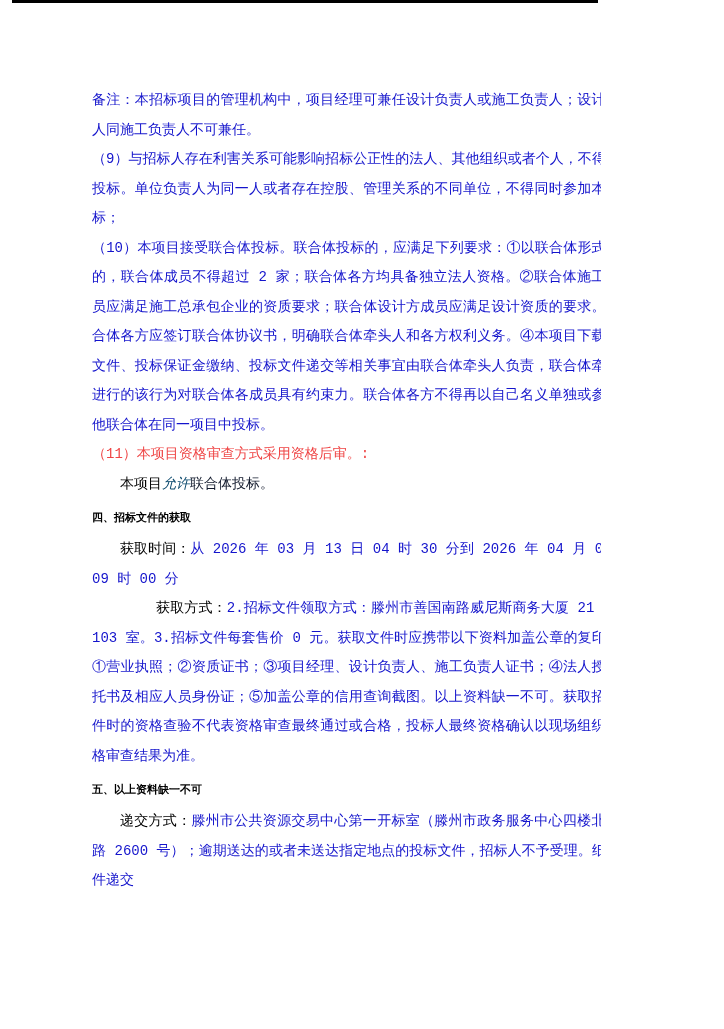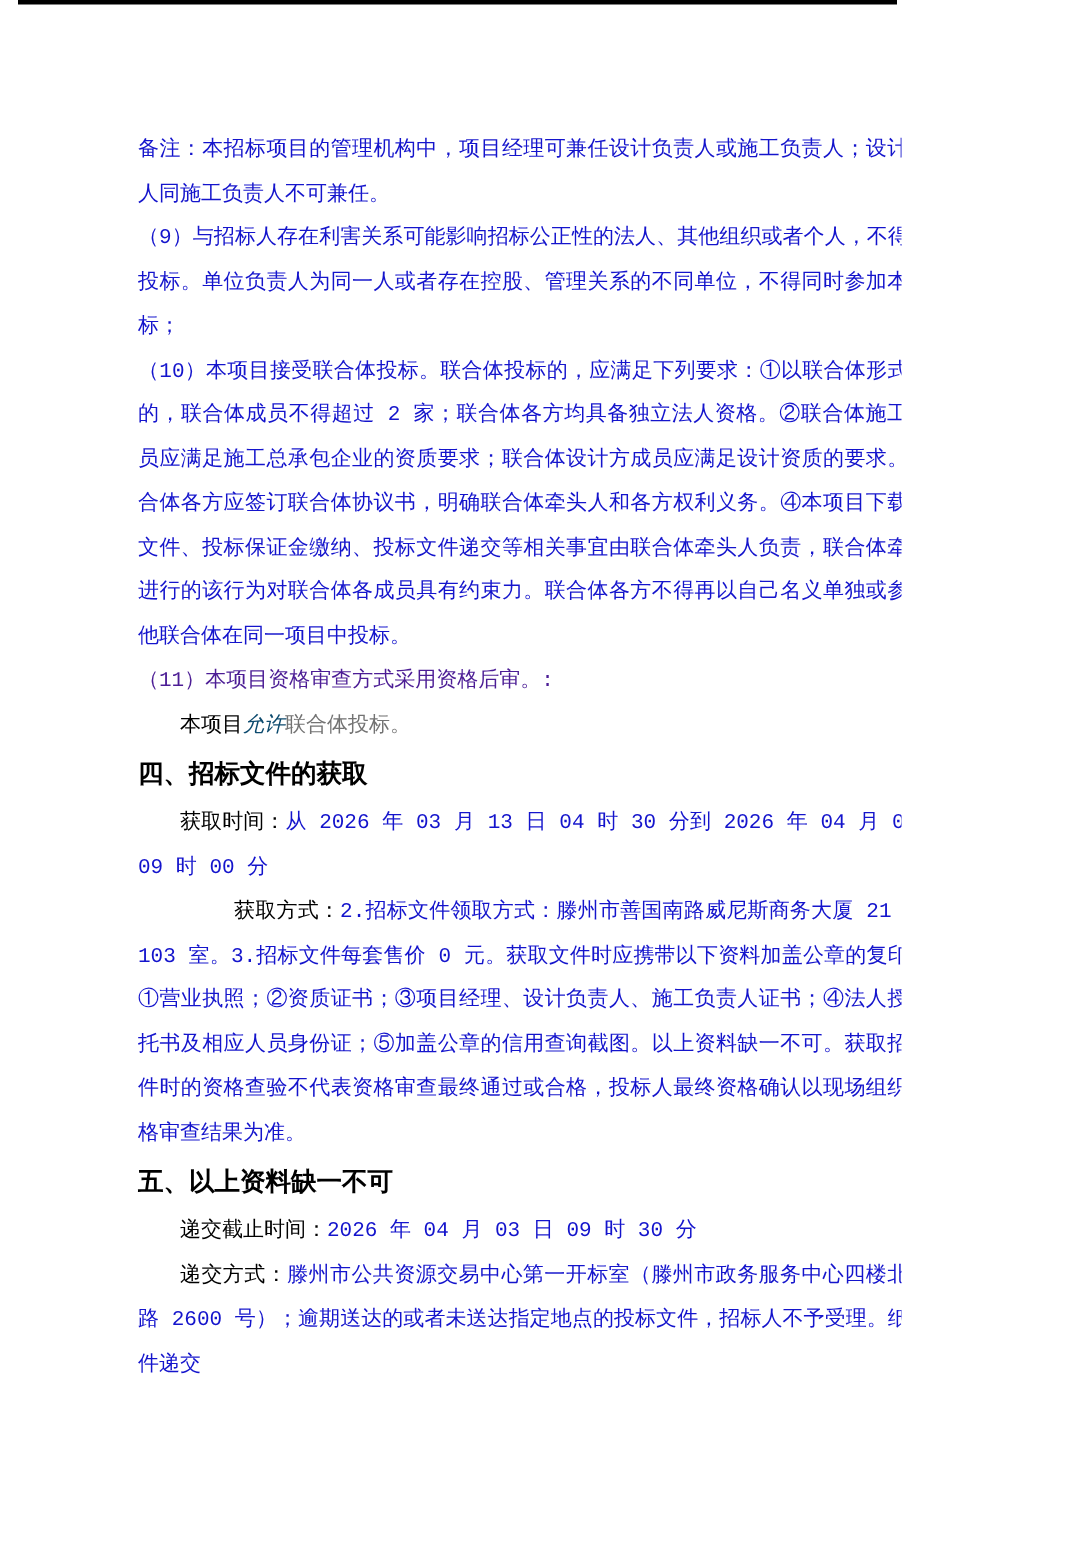--- a/index.html
+++ b/index.html
@@ -27,40 +27,39 @@
   }
   .para {
     font-size: 14px;
     line-height: 29.5px;
     text-align: justify;
     margin: 0;
     word-break: break-all;
   }
   .para.indent { text-indent: 28px; }
   .para.heading {
-    font-size: 17px;
+    font-size: 11px;
     font-weight: bold;
     line-height: 30px;
     margin: 4px 0 2px 0;
     text-align: left;
     text-indent: 0;
     color: #000000;
   }
 </style>
 </head>
 <body>
 
 <div class="page" style="background: rgb(255, 255, 255);">
   <div class="top-scan-line" style="background: rgb(0, 0, 0);"></div>
   <div class="doc">
       <div class="para"><span style="color: rgb(20, 20, 204);">备注：本招标项目的管理机构中，项目经理可兼任设计负责人或施工负责人；设计负责人同施工负责人不可兼任。</span></div>
       <div class="para"><span style="color: rgb(20, 20, 204);">（9）与招标人存在利害关系可能影响招标公正性的法人、其他组织或者个人，不得参加投标。单位负责人为同一人或者存在控股、管理关系的不同单位，不得同时参加本次投标；</span></div>
       <div class="para"><span style="color: rgb(20, 20, 204);">（10）本项目接受联合体投标。联合体投标的，应满足下列要求：①以联合体形式投标的，联合体成员不得超过 2 家；联合体各方均具备独立法人资格。②联合体施工方成员应满足施工总承包企业的资质要求；联合体设计方成员应满足设计资质的要求。③联合体各方应签订联合体协议书，明确联合体牵头人和各方权利义务。④本项目下载招标文件、投标保证金缴纳、投标文件递交等相关事宜由联合体牵头人负责，联合体牵头人进行的该行为对联合体各成员具有约束力。联合体各方不得再以自己名义单独或参加其他联合体在同一项目中投标。</span></div>
-      <div class="para"><span style="color: #4c1d95;">（11）本项目资格审查方式采用资格后审。:</span></div>
-      <div class="para indent"><span style="color: rgb(0, 0, 0);">本项目</span><span style="color: #0c4a6e; font-style: italic;">允许</span><span style="color: #737373;">联合体投标。</span></div>
+      <div class="para"><span style="color: #ef4444;">（11）本项目资格审查方式采用资格后审。:</span></div>
+      <div class="para indent"><span style="color: rgb(0, 0, 0);">本项目</span><span style="color: #0c4a6e; font-style: italic;">允许</span><span style="color: #0f172a;">联合体投标。</span></div>
       <div class="para heading"><span style="color: rgb(0, 0, 0);">四、招标文件的获取</span></div>
       <div class="para indent"><span style="color: rgb(0, 0, 0);">获取时间：</span><span style="color: rgb(20, 20, 204);">从 2026 年 03 月 13 日  04 时 30 分到 2026 年 04 月 03 日  09 时 00 分</span></div>
       <div class="para indent"><span style="color: rgb(0, 0, 0); margin-left: 36px;">获取方式：</span><span style="color: rgb(20, 20, 204);">2.招标文件领取方式：滕州市善国南路威尼斯商务大厦 21 楼 2103 室。3.招标文件每套售价 0 元。获取文件时应携带以下资料加盖公章的复印件：①营业执照；②资质证书；③项目经理、设计负责人、施工负责人证书；④法人授权委托书及相应人员身份证；⑤加盖公章的信用查询截图。以上资料缺一不可。获取招标文件时的资格查验不代表资格审查最终通过或合格，投标人最终资格确认以现场组织的资格审查结果为准。</span></div>
       <div class="para heading"><span style="color: rgb(0, 0, 0);">五、以上资料缺一不可</span></div>
-      <div class="para indent"><span style="color: rgb(0, 0, 0);">递交截止时间：</span><span style="color: rgb(20, 20, 204);">2026 年 04 月 03 日  09 时 30 分</span></div>
       <div class="para indent"><span style="color: rgb(0, 0, 0); margin-top: 47px;">递交方式：</span><span style="color: rgb(20, 20, 204);">滕州市公共资源交易中心第一开标室（滕州市政务服务中心四楼北辛中路 2600 号）；逾期送达的或者未送达指定地点的投标文件，招标人不予受理。纸质文件递交</span></div>
     </div>
 </div>
 
 </body></html>

